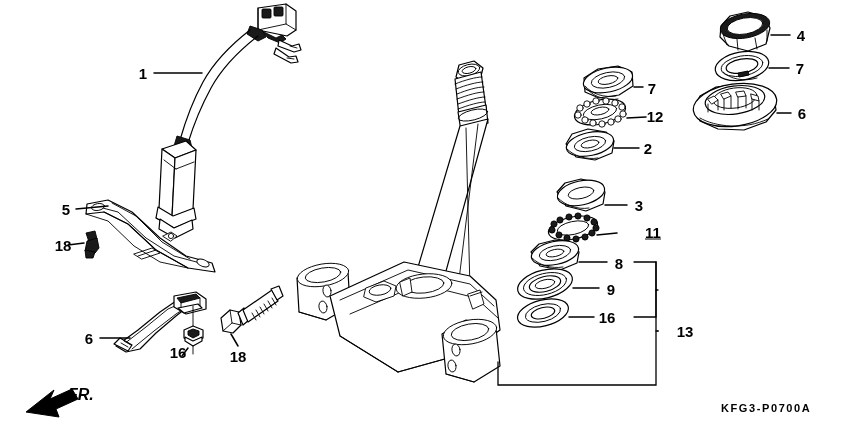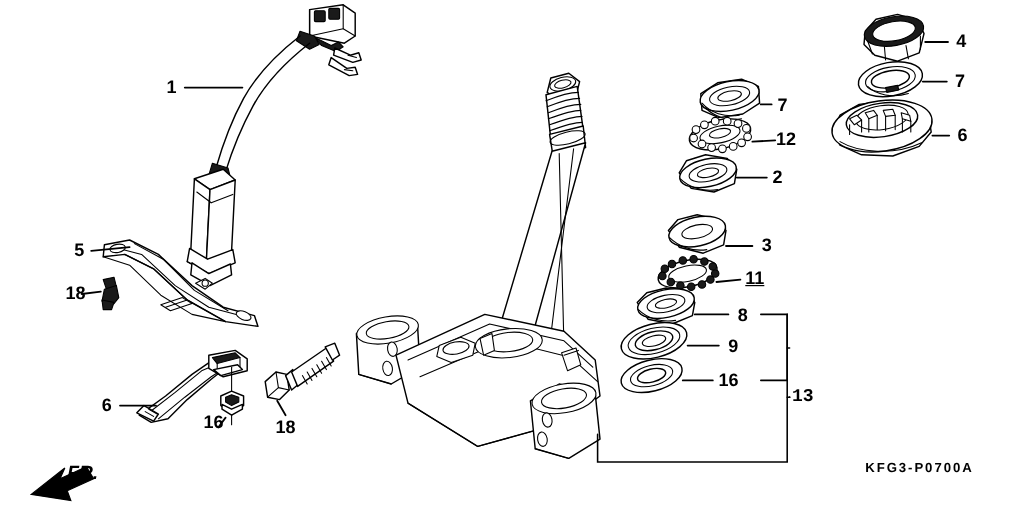--- a/index.html
+++ b/index.html
@@ -395,26 +395,26 @@
   <div class="callout-label" style="left:143px; top:73px;">1</div>
   <div class="callout-label" style="left:66px;  top:209px;">5</div>
   <div class="callout-label" style="left:63px;  top:245px;text-align:right;">18</div>
   <div class="callout-label" style="left:89px;  top:338px;">6</div>
   <div class="callout-label" style="left:178px; top:352px;">16</div>
   <div class="callout-label" style="left:238px; top:356px;">18</div>
   <div class="callout-label" style="left:652px; top:88px;">7</div>
   <div class="callout-label" style="left:655px; top:116px;">12</div>
   <div class="callout-label" style="left:648px; top:148px;">2</div>
   <div class="callout-label" style="left:639px; top:205px;">3</div>
-  <div class="callout-label" style="left:629px; top:232px;text-decoration:underline;">11</div>
+  <div class="callout-label" style="left:653px; top:232px;text-decoration:underline;">11</div>
   <div class="callout-label" style="left:619px; top:263px;">8</div>
   <div class="callout-label" style="left:611px; top:289px;">9</div>
   <div class="callout-label" style="left:607px; top:317px;">16</div>
-  <div class="callout-label" style="left:669px; top:331px;font-family:Liberation Mono, monospace;">13</div>
+  <div class="callout-label" style="left:685px; top:331px;">13</div>
   <div class="callout-label" style="left:801px; top:35px;">4</div>
   <div class="callout-label" style="left:800px; top:68px;">7</div>
   <div class="callout-label" style="left:802px; top:113px;">6</div>
 
-  <div class="fr-label" style="left:56px; top:386px;">FR.</div>
-
-  <div class="part-code" style="left:673px; top:384px;padding-left:48px;">KFG3-P0700A</div>
+  <div class="fr-label" style="left:68px; top:386px;">FR.</div>
+
+  <div class="part-code" style="left:673px; top:402px;padding-left:48px;">KFG3-P0700A</div>
 
 </div>
 
 </body></html>

